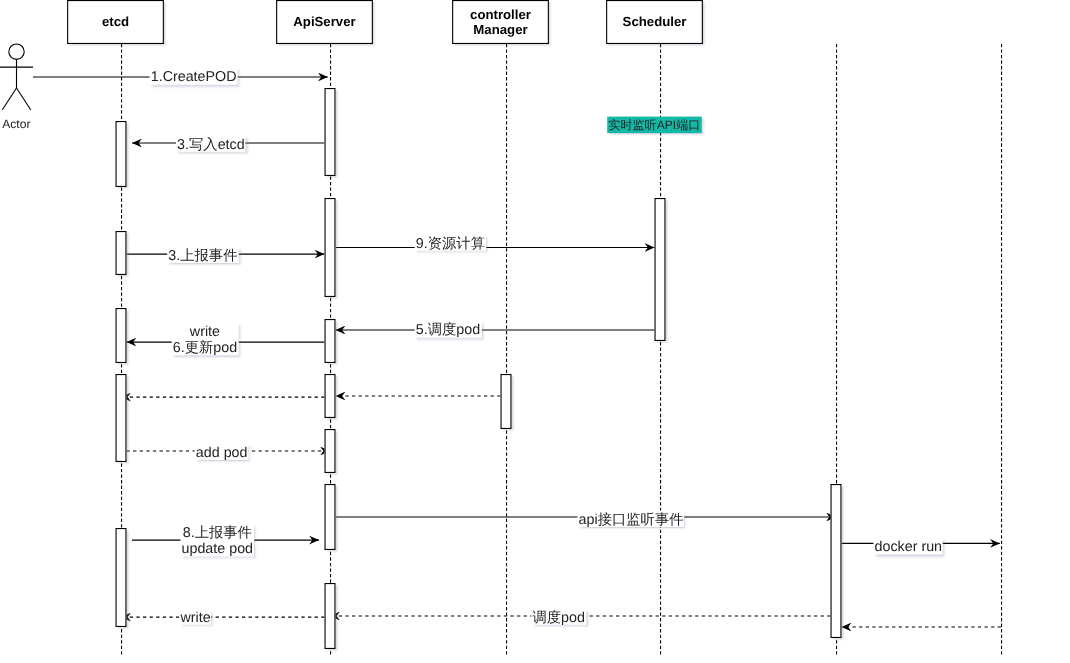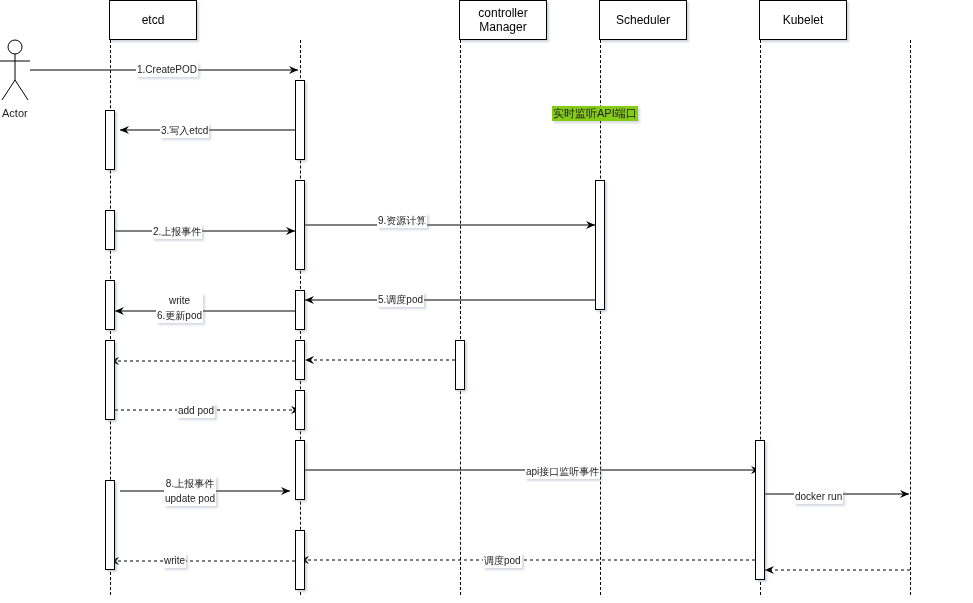--- a/index.html
+++ b/index.html
@@ -1,27 +1,27 @@
 <!DOCTYPE html>
 <html><head>
 <meta charset="utf-8">
 <style>
   html, body { margin:0; padding:0; background:#ffffff; }
   #stage { position:relative; width:973px; height:603px; overflow:hidden; background:#fff;
            font-family:"Liberation Sans", "DejaVu Sans", sans-serif; color:#000; }
   .head { position:absolute; top:0; width:88px; height:40px; border:1px solid #000; background:#fff;
           box-shadow:2px 2px 2px rgba(120,130,160,0.35); box-sizing:border-box;
           display:flex; align-items:center; justify-content:center; text-align:center;
-          font-size:12px; font-weight:normal; line-height:14px; white-space:pre-line;margin-left:48px; }
+          font-size:12px; font-weight:bold; line-height:14px; white-space:pre-line; }
   .lifeline { position:absolute; top:40px; width:0; border-left:1px dashed #000; height:555px; }
   .act { position:absolute; width:10px; background:#fff; border:1px solid #000; box-sizing:border-box;
          box-shadow:2px 2px 2px rgba(120,130,160,0.35); }
-  .lbl { position:absolute; background:#fff; font-size:10px; line-height:15px; white-space:pre-line;
+  .lbl { position:absolute; background:#fff; font-size:13px; line-height:15px; white-space:pre-line;
          text-align:center; padding:0 1px; box-shadow:2px 2px 2px rgba(120,130,160,0.3); color:#222; }
-  .note { position:absolute; font-size:11px; background:#84cc16; padding:0 1px; color:#222;
+  .note { position:absolute; font-size:11px; background:#14b8a6; padding:0 1px; color:#222;
           box-shadow:2px 2px 2px rgba(120,130,160,0.3); }
   svg { position:absolute; left:0; top:0; }
   .actor-label { position:absolute; font-size:11px; color:#222;text-align:center; }
 </style>
 </head>
 <body>
 
 <div id="stage">
   <svg id="lines" width="973" height="603">
     <defs>
@@ -40,24 +40,24 @@
       <line x1="115" y1="410" x2="300" y2="410" stroke="#000" stroke-width="1" stroke-dasharray="3,3" marker-end="url(#ah)"></line>
       <line x1="305" y1="470" x2="760" y2="470" stroke="#000" stroke-width="1" marker-end="url(#ah)"></line>
       <line x1="120" y1="491" x2="290" y2="491" stroke="#000" stroke-width="1" marker-end="url(#ah)"></line>
       <line x1="765" y1="494" x2="909" y2="494" stroke="#000" stroke-width="1" marker-end="url(#ah)"></line>
       <line x1="755" y1="560" x2="300" y2="560" stroke="#000" stroke-width="1" stroke-dasharray="3,3" marker-end="url(#ah)"></line>
       <line x1="295" y1="561" x2="110" y2="561" stroke="#000" stroke-width="1" stroke-dasharray="3,3" marker-end="url(#ah)"></line>
       <line x1="910" y1="570" x2="765" y2="570" stroke="#000" stroke-width="1" stroke-dasharray="3,3" marker-end="url(#ah)"></line>
     </svg>
 
   <div class="head" style="left:61px">etcd</div>
+  <div class="head" style="left:251px">ApiServer</div>
   <div class="head" style="left:551px">Scheduler</div>
   <div class="head" style="left:411px">controller
 Manager</div>
-  <div class="head" style="left:711px">Kubelet</div>
 
   <div class="lifeline" style="left:110px"></div>
   <div class="lifeline" style="left:300px"></div>
   <div class="lifeline" style="left:460px"></div>
   <div class="lifeline" style="left:600px"></div>
   <div class="lifeline" style="left:760px"></div>
   <div class="lifeline" style="left:910px"></div>
 
   <svg width="40" height="110" style="left:0;top:35px">
     <circle cx="15" cy="12" r="7" fill="#fff" stroke="#000"></circle>
@@ -83,21 +83,21 @@
   <div class="act" style="left:295px;top:530px;height:60px"></div>
 
   <div class="act" style="left:455px;top:340px;height:50px"></div>
   <div class="act" style="left:595px;top:180px;height:130px"></div>
   <div class="act" style="left:755px;top:440px;height:140px"></div>
 
   <div class="note" style="left:552px;top:106px">实时监听API端口</div>
 
   <div class="lbl" style="left:136px;top:62px">1.CreatePOD</div>
   <div class="lbl" style="left:160px;top:123px">3.写入etcd</div>
-  <div class="lbl" style="left:152px;top:224px">2.上报事件</div>
+  <div class="lbl" style="left:152px;top:224px">3.上报事件</div>
   <div class="lbl" style="left:377px;top:213px">9.资源计算</div>
   <div class="lbl" style="left:377px;top:292px">5.调度pod</div>
   <div class="lbl" style="left:156px;top:293px">write
 6.更新pod</div>
   <div class="lbl" style="left:177px;top:403px">add pod</div>
   <div class="lbl" style="left:525px;top:464px">api接口监听事件</div>
   <div class="lbl" style="left:164px;top:476px">8.上报事件
 update pod</div>
   <div class="lbl" style="left:794px;top:489px">docker run</div>
   <div class="lbl" style="left:483px;top:553px">调度pod</div>

